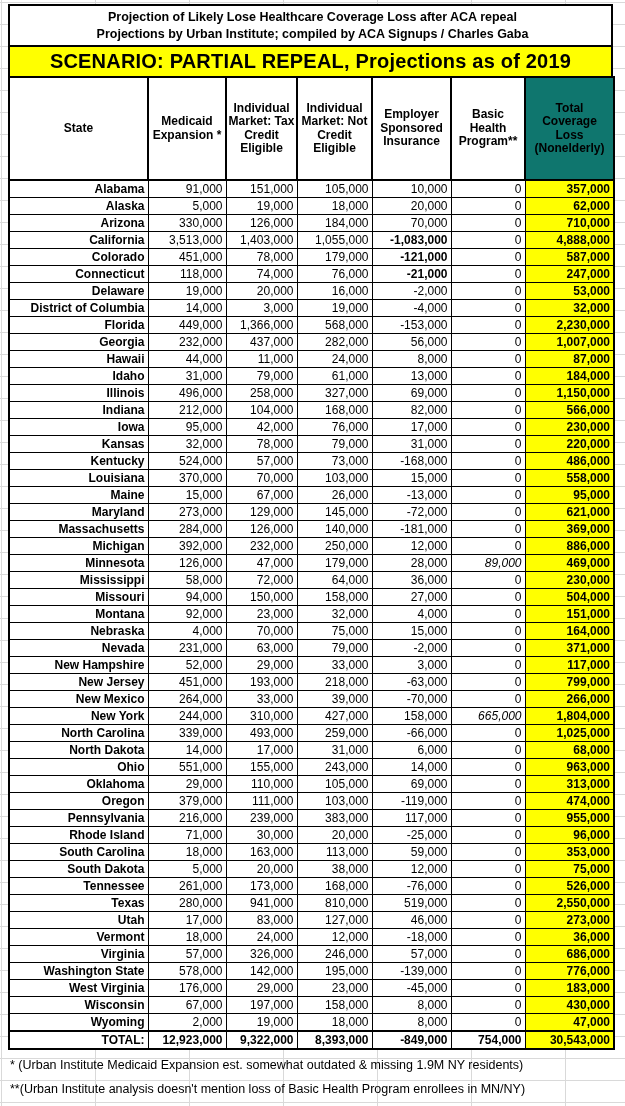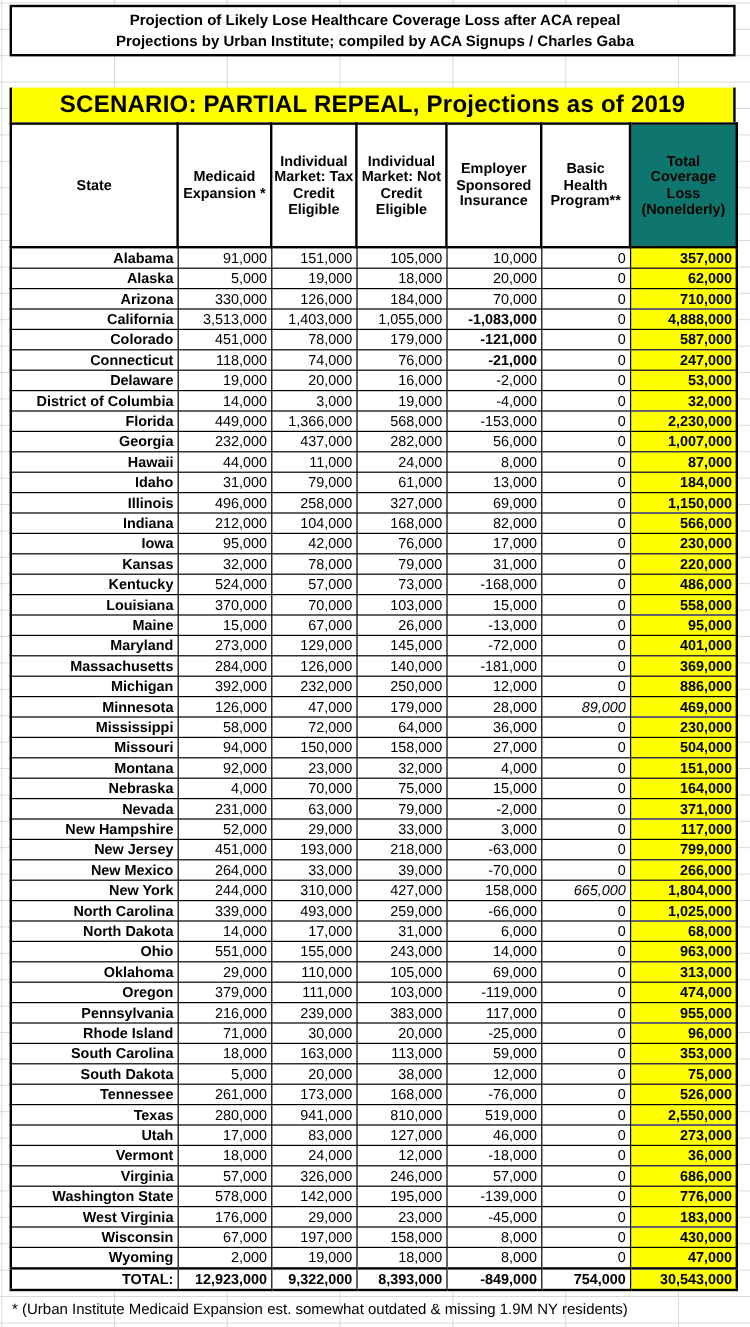--- a/index.html
+++ b/index.html
@@ -15,21 +15,20 @@
   }
   .sheet{position:absolute;left:8px;top:4px;width:605px;}
   .title-box{
     border:2px solid #000;background:#fff;text-align:center;
     font-weight:bold;font-size:12.5px;line-height:17px;padding:3px 0 2px 4px;
   }
   .banner{
     border-left:2px solid #000;border-right:2px solid #000;background:#FFFF00;
     text-align:center;font-weight:bold;font-size:20px;line-height:29px;height:29px;
     letter-spacing:0.2px;
-    margin-top:26px;
   }
   table{border-collapse:collapse;table-layout:fixed;width:605px;border:2px solid #000;background:#fff;}
   th{
     border:2px solid #000;border-bottom:2px solid #000;
     font-size:12px;font-weight:bold;line-height:13.5px;
     vertical-align:middle;text-align:center;background:#fff;
     height:67px;padding:17px 1px;overflow:hidden;
   }
   th.totalcol{background:#0f766e;}
   td{
@@ -254,21 +253,21 @@
           <td class="num">0</td>
           <td class="total">95,000</td>
         </tr>
         <tr>
           <td class="state">Maryland</td>
           <td class="num">273,000</td>
           <td class="num">129,000</td>
           <td class="num">145,000</td>
           <td class="num">-72,000</td>
           <td class="num">0</td>
-          <td class="total">401,000</td>
+          <td class="total">621,000</td>
         </tr>
         <tr>
           <td class="state">Massachusetts</td>
           <td class="num">284,000</td>
           <td class="num">126,000</td>
           <td class="num">140,000</td>
           <td class="num">-181,000</td>
           <td class="num">0</td>
           <td class="total">369,000</td>
         </tr>

